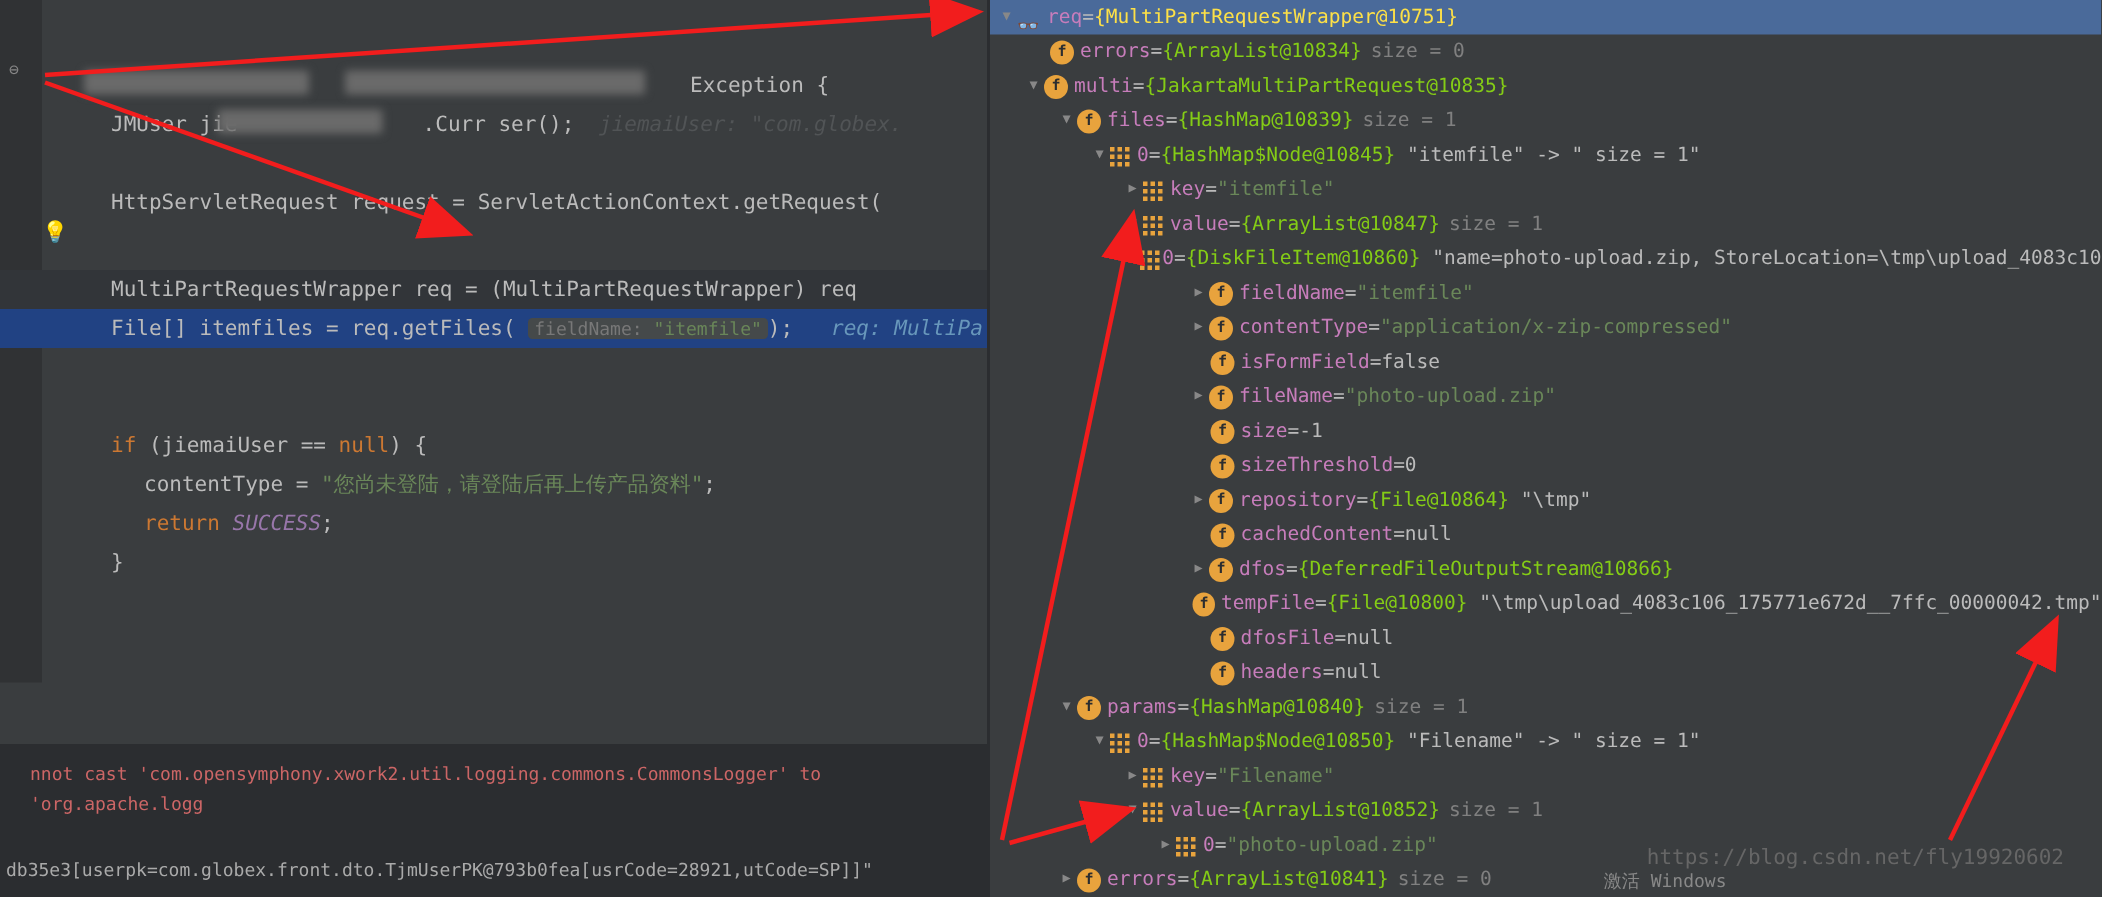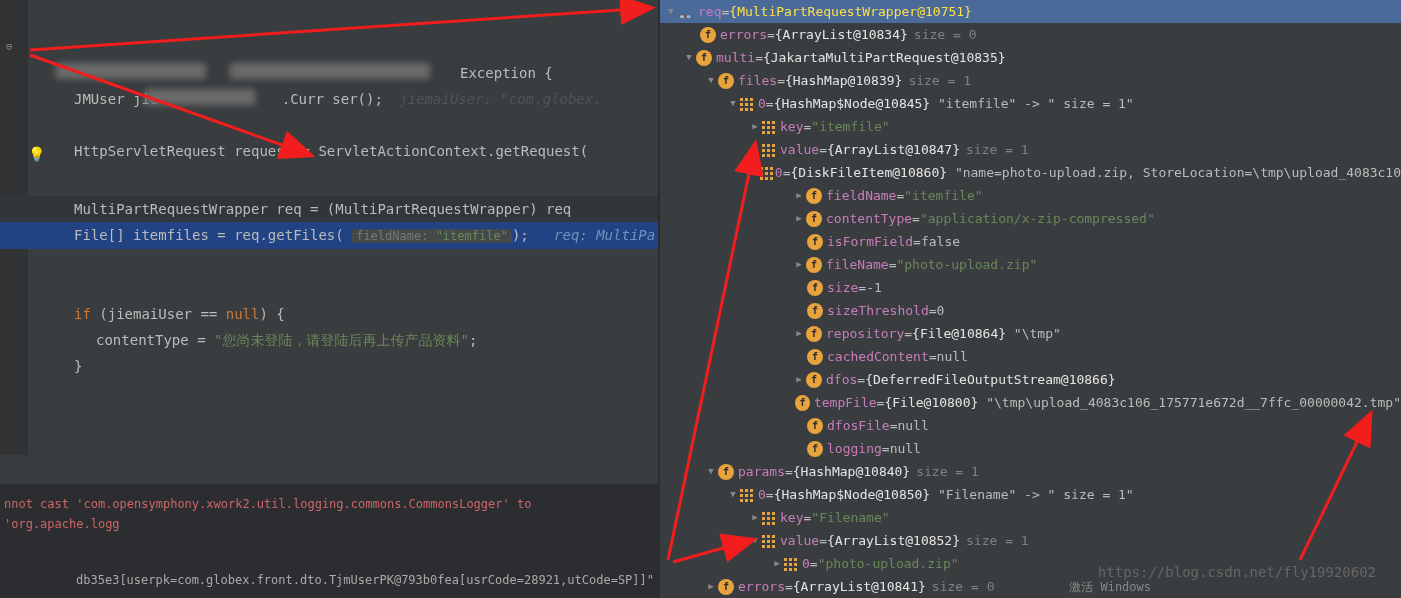--- a/index.html
+++ b/index.html
@@ -2,49 +2,49 @@
 <html><head>
 <meta charset="utf-8">
 <style>
   * { margin: 0; padding: 0; box-sizing: border-box; }
   body { font-family: Consolas, Monaco, monospace; font-size: 13px; background: #3a3d3f; color: #bbb; overflow: hidden; width: 1401px; height: 598px; position: relative; }
   .container { display: flex; height: 100%; }
   .left-panel { width: 658px; height: 100%; background: #3a3d3f; display: flex; flex-direction: column; position: relative; }
   .gutter { position: absolute; left: 0; top: 0; width: 28px; height: 455px; background: #303234; }
   .gutter-icon { position: absolute; left: 6px; color: #888; font-size: 11px; }
   .lightbulb { position: absolute; left: 28px; top: 146px; color: #cca000; font-size: 14px; }
-  .code-area { padding-left: 60px; padding-top: 60px; font-size: 14px; line-height: 26px; height: 520px; overflow: hidden; position: relative; }
+  .code-area { padding-left: 60px; padding-top: 44px; font-size: 14px; line-height: 26px; height: 520px; overflow: hidden; position: relative; }
   .code-line { white-space: nowrap; position: relative; }
   .hl-line { background: #323539; margin-left: -60px; padding-left: 60px; }
   .active-line { background: #214283; margin-left: -60px; padding-left: 60px; }
   .active-line::before { content: ""; position: absolute; left: 0; right: 0; top: 0; bottom: 0; background: #4a6a9a; z-index: -1; }
   .blur-box { position: absolute; background: #6a6a6a; filter: blur(3px); height: 16px; border-radius: 2px; }
   .kw { color: #cc7832; }
   .string { color: #6a8759; }
   .param-hint { background: #45494a; color: #787878; border-radius: 3px; padding: 0 4px; font-size: 12px; }
   .param-val { color: #6a8759; }
   .italic { font-style: italic; }
   .comment-hint { color: #515456; font-style: italic; }
   .purple { color: #9876aa; }
   .bottom-panel { flex: 1; background: #2b2d30; padding: 8px 4px; font-size: 12px; line-height: 20px; }
-  .err-line { color: #cc6666; }
-  .info-line { color: #aaa; margin-top: 16px; text-align: right;}
+  .err-line { color: #cc6666; margin-left: 16px; }
+  .info-line { color: #aaa; margin-top: 4px;}
   
   .right-panel { flex: 1; background: #3a3d3f; font-size: 13px; line-height: 23px; overflow: hidden; }
   .tree-row { white-space: nowrap; display: flex; align-items: center; padding-left: 0; }
   .tree-header { background: #4a6a9a; }
   .indent { display: inline-block; }
   .arrow { display: inline-block; width: 14px; color: #888; font-size: 9px; text-align: center; }
   .icon-f { display: inline-block; width: 16px; height: 16px; background: #e8a33d; border-radius: 50%; color: #2b2d30; font-size: 10px; font-weight: bold; text-align: center; line-height: 16px; margin-right: 4px; }
   .icon-list { display: inline-block; width: 14px; height: 14px; margin-right: 4px; position: relative; }
   .icon-list::before { content: ""; position: absolute; width: 3px; height: 3px; background: #e8a33d; top: 1px; left: 0; box-shadow: 5px 0 #e8a33d, 10px 0 #e8a33d, 0 5px #e8a33d, 5px 5px #e8a33d, 10px 5px #e8a33d, 0 10px #e8a33d, 5px 10px #e8a33d, 10px 10px #e8a33d; }
   .icon-glasses { display: inline-block; width: 16px; height: 12px; margin-right: 4px; color: #7eb35a; font-size: 12px; }
   .node-name { color: #c77dbb; }
   .equals { color: #bbb; }
-  .obj { color: #e5e5e5; }
+  .obj { color: #84cc16; }
   .valstr { color: #bbb; }
   .strlit { color: #6a8759; }
   .size-label { color: #808080; margin-left: 6px; }
   
   .arrow-svg { position: absolute; pointer-events: none; z-index: 100; }
   .watermark { position: absolute; bottom: 18px; right: 25px; color: #666; font-size: 14px; z-index: 50; }
   .wintext { position: absolute; bottom: 2px; right: 250px; color: #888; font-size: 12px; z-index: 40; }
   .divider { width: 2px; background: #2b2d30; }
 </style>
 </head>
@@ -73,20 +73,21 @@
       <div class="code-line hl-line" style="padding-left:74px;margin-top:32px;"><span>MultiPartRequestWrapper req = (MultiPartRequestWrapper) req</span></div>
       <div class="code-line active-line" style="padding-left:74px; background:#214283;">
         <span>File[] itemfiles = req.getFiles(</span>
         <span class="param-hint"><span>fieldName:</span> <span class="param-val">"itemfile"</span></span><span>);</span>
         &nbsp;&nbsp;<span style="color:#6897bb; font-style:italic;">req: MultiPa</span>
       </div>
       <div class="code-line">&nbsp;</div>
       <div class="code-line">&nbsp;</div>
       <div class="code-line" style="padding-left:14px;"><span class="kw">if </span><span>(jiemaiUser == </span><span class="kw">null</span><span>) {</span></div>
       <div class="code-line" style="padding-left:36px;"><span>contentType = </span><span class="string">"您尚未登陆，请登陆后再上传产品资料"</span><span>;</span></div>
+      <div class="code-line" style="padding-left:36px;"><span class="kw">return </span><span class="purple italic">SUCCESS</span><span>;</span></div>
       <div class="code-line" style="padding-left:14px;"><span>}</span></div>
     </div>
     <div style="height:2px; background:#2b2d30;"></div>
     <div class="bottom-panel">
       <div class="err-line">nnot cast 'com.opensymphony.xwork2.util.logging.commons.CommonsLogger' to 'org.apache.logg</div>
       <div style="height:20px;"></div>
       <div class="info-line">db35e3[userpk=com.globex.front.dto.TjmUserPK@793b0fea[usrCode=28921,utCode=SP]]"</div>
     </div>
   </div>
 
@@ -210,21 +211,21 @@
     <div class="tree-row">
         <span class="indent" style="width:147px;"></span>
         <span class="icon-f">f</span>
         <span class="node-name">dfosFile</span>
         <span class="equals"> = </span>
         <span class="valstr">null</span>
       </div>
     <div class="tree-row">
         <span class="indent" style="width:147px;"></span>
         <span class="icon-f">f</span>
-        <span class="node-name">logging</span>
+        <span class="node-name">headers</span>
         <span class="equals"> = </span>
         <span class="valstr">null</span>
       </div>
     <div class="tree-row">
         <span class="indent" style="width:44px;"></span>
         <span class="arrow">▼</span>
         <span class="icon-f">f</span>
         <span class="node-name">params</span>
         <span class="equals"> = </span>
         <span class="obj">{HashMap@10840}</span>

